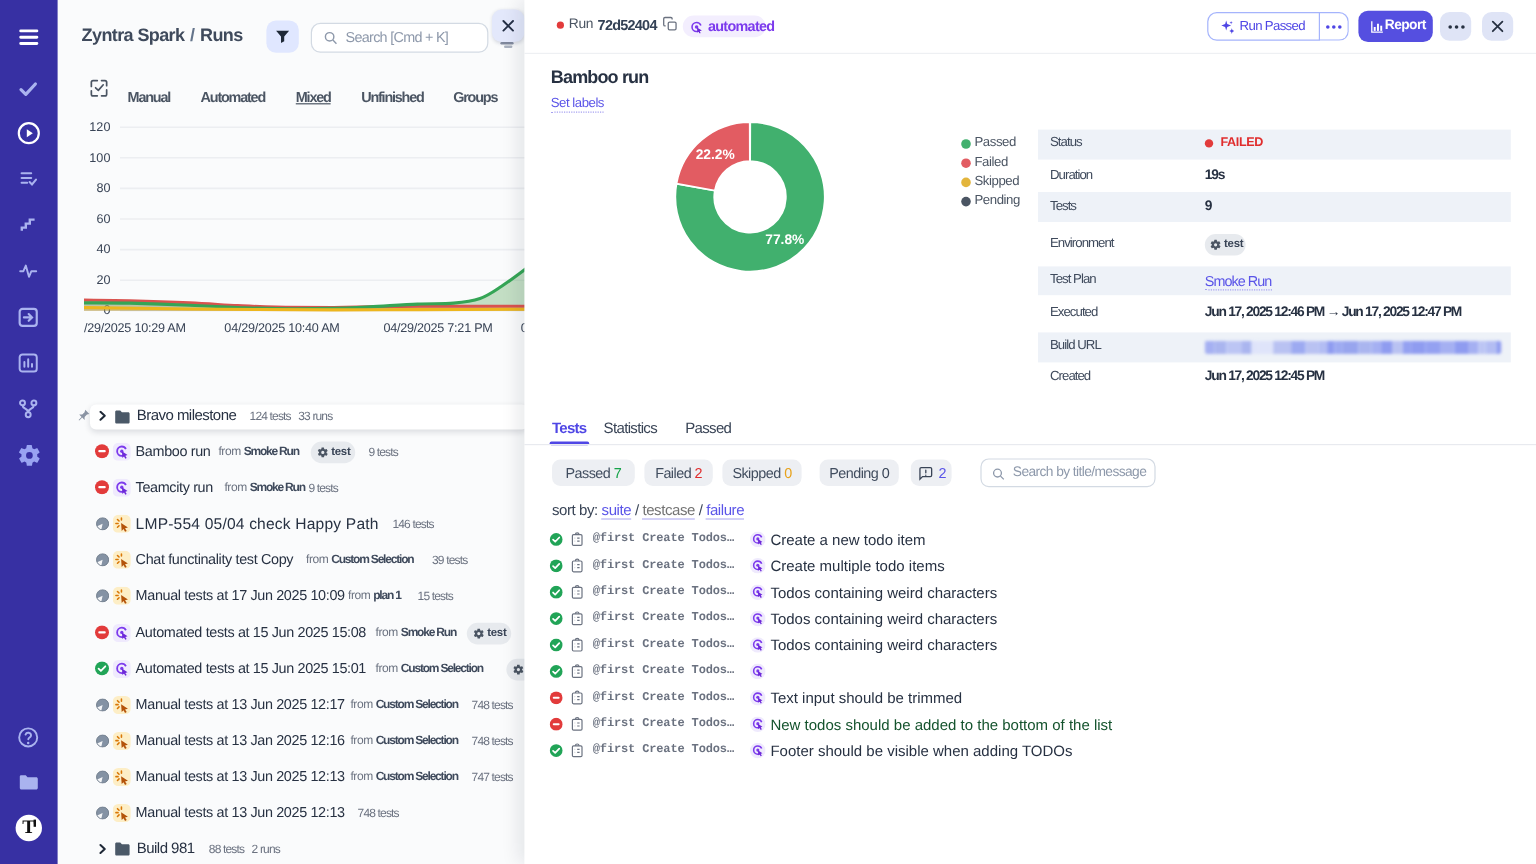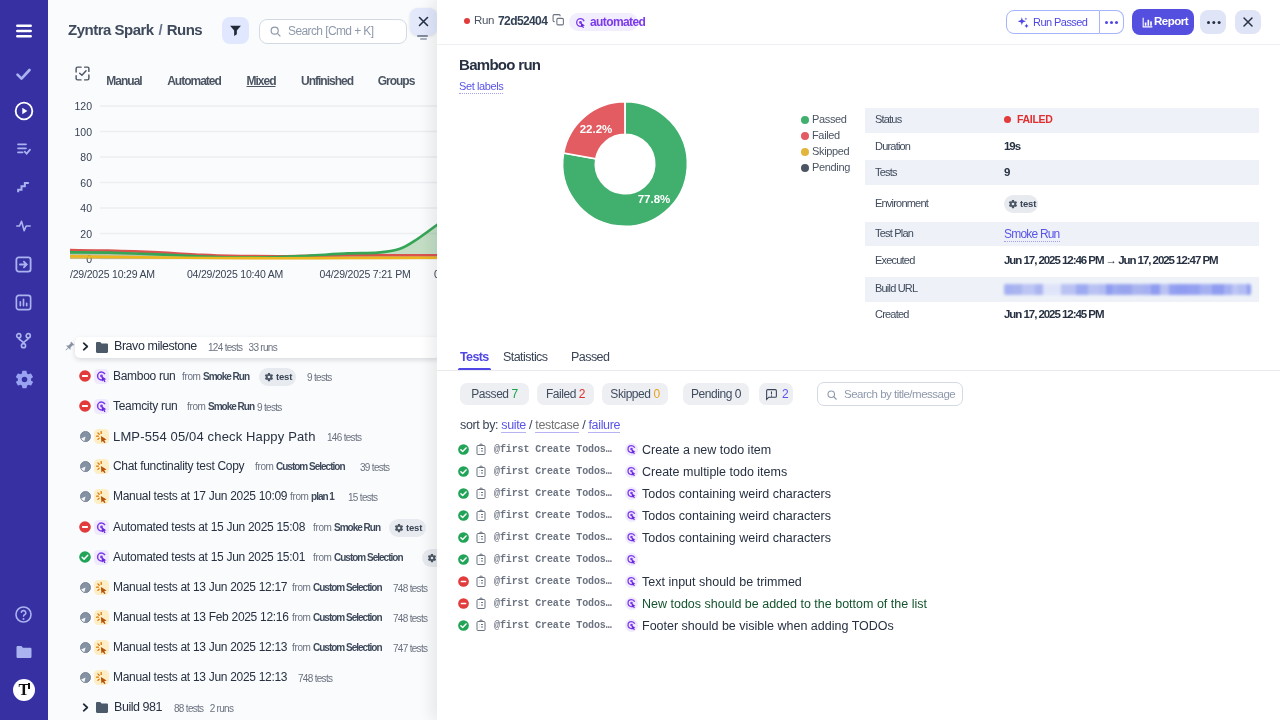--- a/index.html
+++ b/index.html
@@ -239,21 +239,21 @@
 <svg class="abs" style="left:46px;top:610px" width="15" height="15" viewBox="0 0 15 15">
         <rect width="15" height="15" rx="4.5" fill="#fdeec6"></rect>
         <g stroke="#d97706" stroke-width="1.3" stroke-linecap="round">
           <path d="M7.2 2.6 l0 1.8"></path>
           <path d="M3.9 3.9 l1.3 1.3"></path>
           <path d="M2.6 7.2 l1.8 0"></path>
           <path d="M3.9 10.4 l1.3 -1.3"></path>
         </g>
         <path d="M6.9 6.9 L12.6 10.6 L10.2 11.3 L11.6 13.4 L10.2 14.1 L8.9 11.9 L7.4 13.4 Z" fill="#b45309"></path>
       </svg>
-<div class="rtitle" style="left:65px;top:610px;">Manual tests at 13 Feb 2025 12:16</div>
+<div class="rtitle" style="left:65px;top:610px;">Manual tests at 13 Jan 2025 12:16</div>
 <div class="rfrom" style="left:244px;top:612px;">from <span class="rfromb">Custom Selection</span></div>
 <div class="rsmall" style="left:345px;top:613px;">748 tests</div>
 <svg class="abs" style="left:32px;top:642px" width="11" height="11" viewBox="0 0 12 12">
         <circle cx="6" cy="6" r="5.6" fill="#8492a4"></circle>
         <path d="M6 6 L0.6 8.4 A5.6 5.6 0 0 0 4.8 11.5 Z" fill="#fff" opacity=".92"></path>
         <circle cx="6" cy="6" r="5.5" fill="none" stroke="#74818f" stroke-width=".9"></circle>
       </svg>
 <svg class="abs" style="left:46px;top:640px" width="15" height="15" viewBox="0 0 15 15">
         <rect width="15" height="15" rx="4.5" fill="#fdeec6"></rect>
         <g stroke="#d97706" stroke-width="1.3" stroke-linecap="round">

